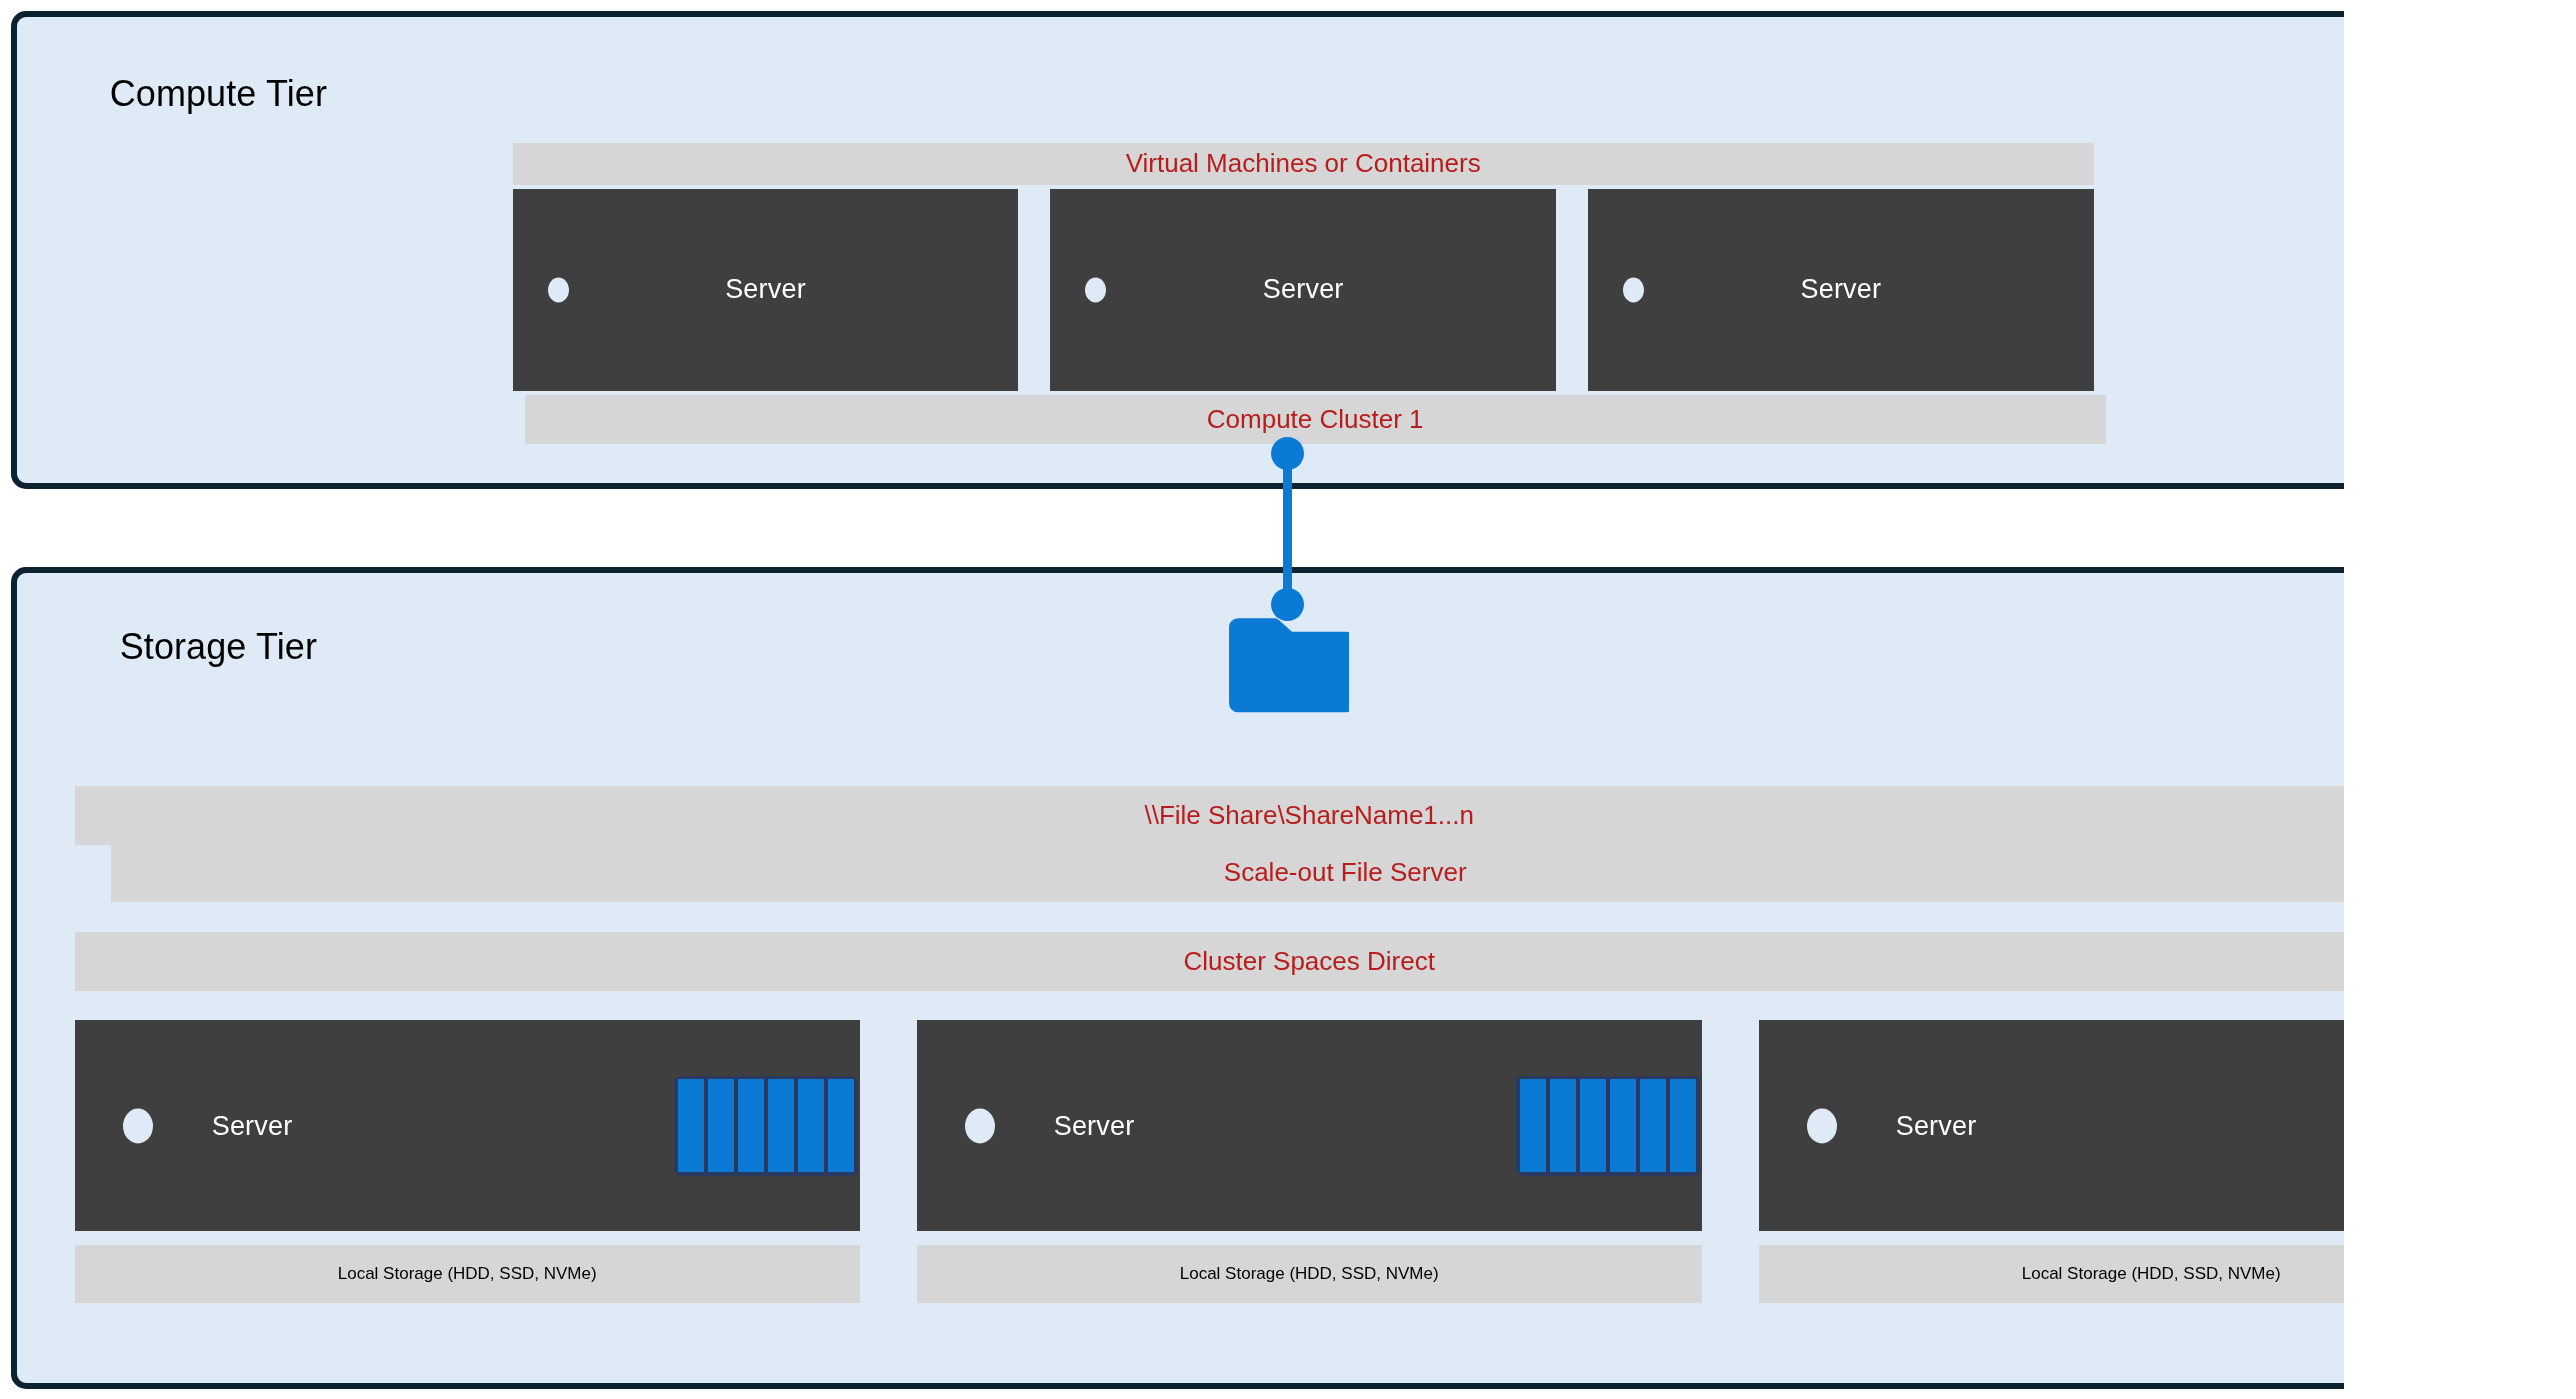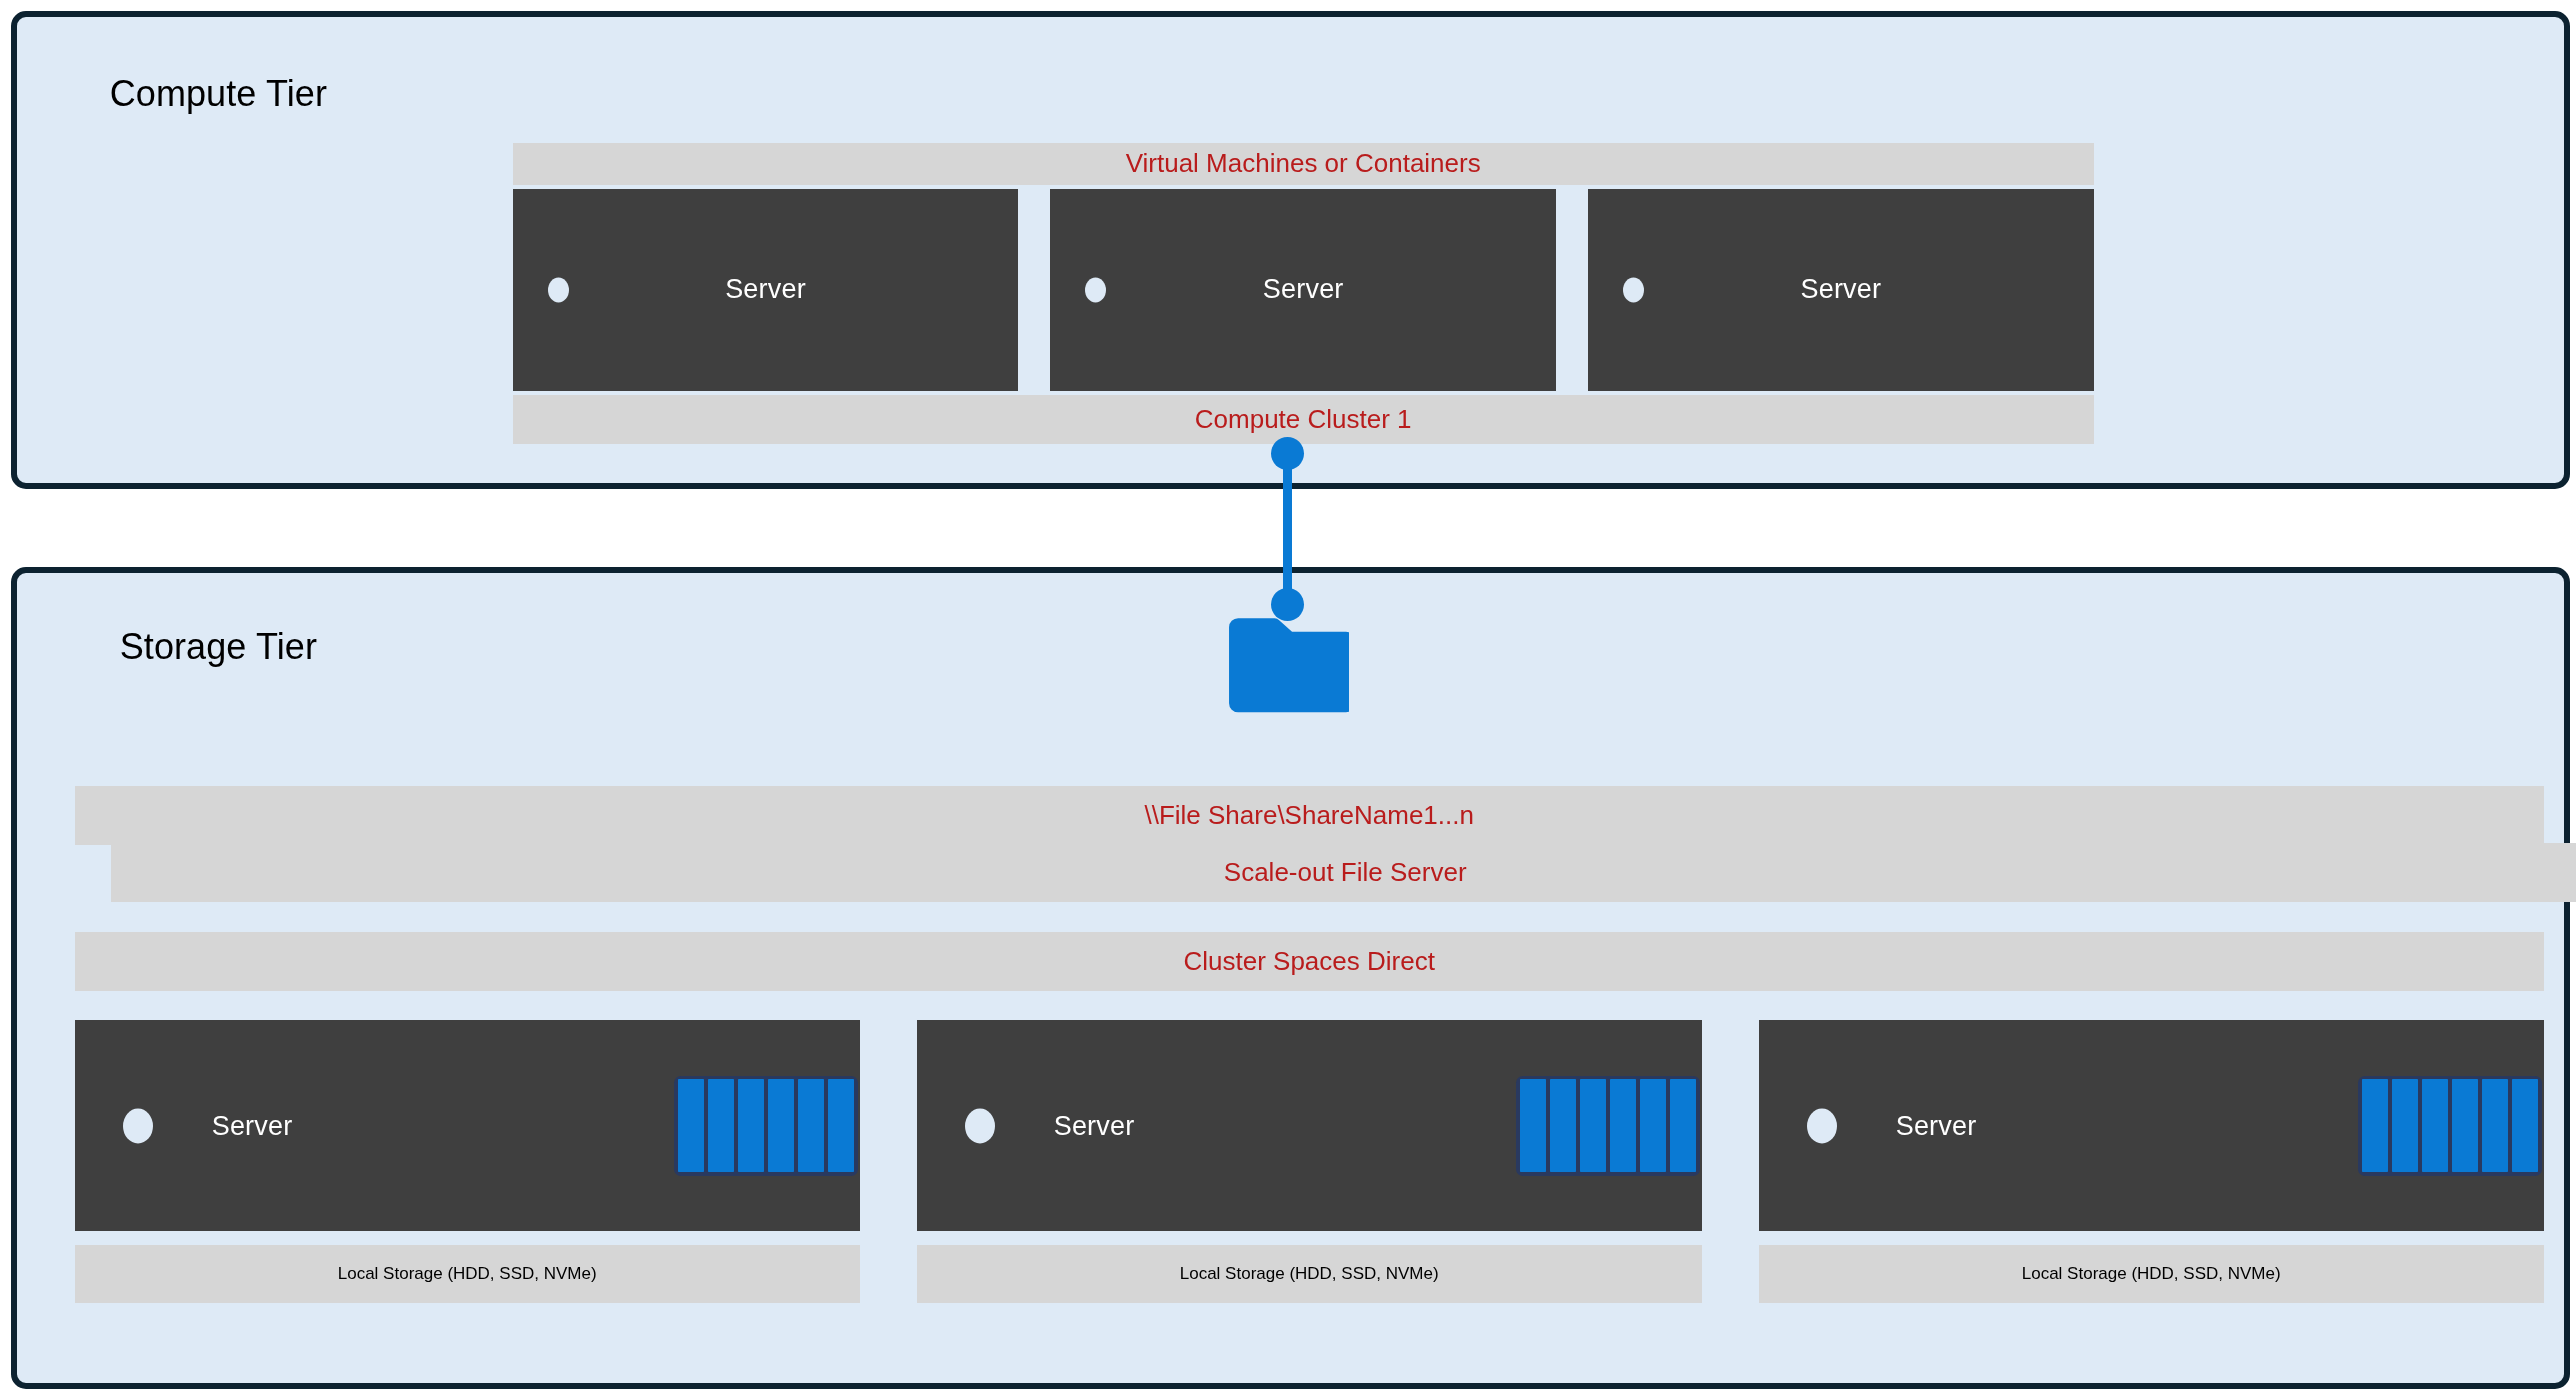--- a/index.html
+++ b/index.html
@@ -8,21 +8,21 @@
     padding: 0;
     background: #FFFFFF;
   }
   body {
     font-family: "Liberation Sans", sans-serif;
     -webkit-font-smoothing: antialiased;
   }
 
   #canvas {
     position: relative;
-    width: 2576px;
+    width: 2344px;
     height: 1399px;
     background: #FFFFFF;
     overflow: hidden;
   }
 
   
   .tier {
     position: absolute;
     background: #DEEAF6;
     border: 6.8px solid #0C2230;
@@ -76,21 +76,21 @@
     width: 1581px;
     height: 301px;
   }
   #vm-bar {
     left: 0;
     top: 0;
     width: 1581px;
     height: 42px;
   }
   #cluster-bar {
-    left: 0;
+    left: 12px;
     top: 252px;
     width: 1581px;
     height: 49px;
   }
 
   .compute-servers {
     position: absolute;
     left: 0;
     top: 46px;
     width: 1581px;

